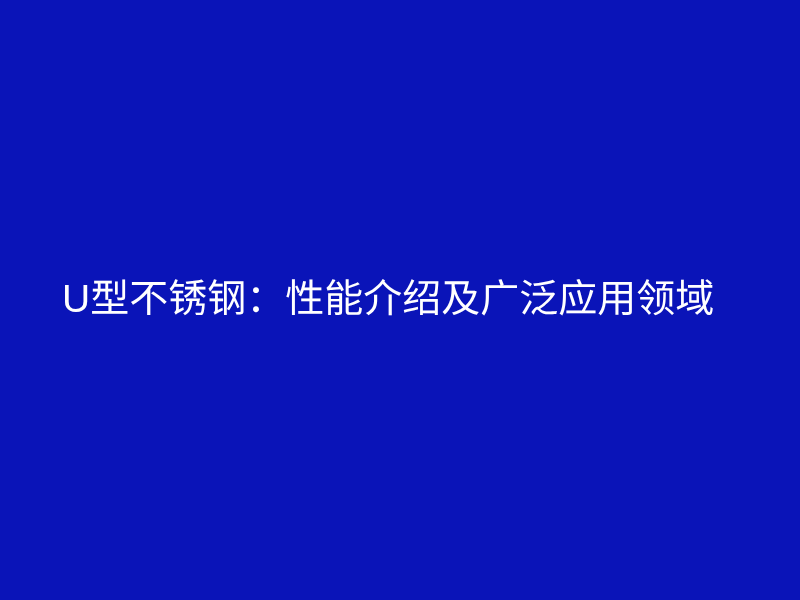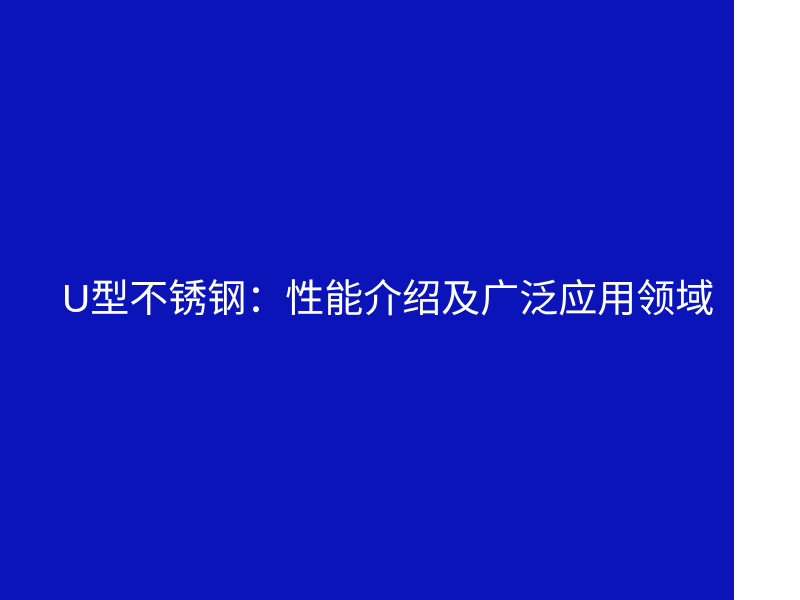--- a/index.html
+++ b/index.html
@@ -12,21 +12,21 @@
     width: 800px;
     height: 600px;
     overflow: hidden;
     font-family: "Liberation Sans", "DejaVu Sans", sans-serif;
   }
 
   
   .slide {
     position: relative;
     box-sizing: border-box;
-    width: 734px;
+    width: 800px;
     height: 600px;
     background: #0a14b8;          
     display: flex;
     flex-direction: column;
     justify-content: flex-start;
     align-items: flex-start;
     overflow: hidden;
   }
 
   

